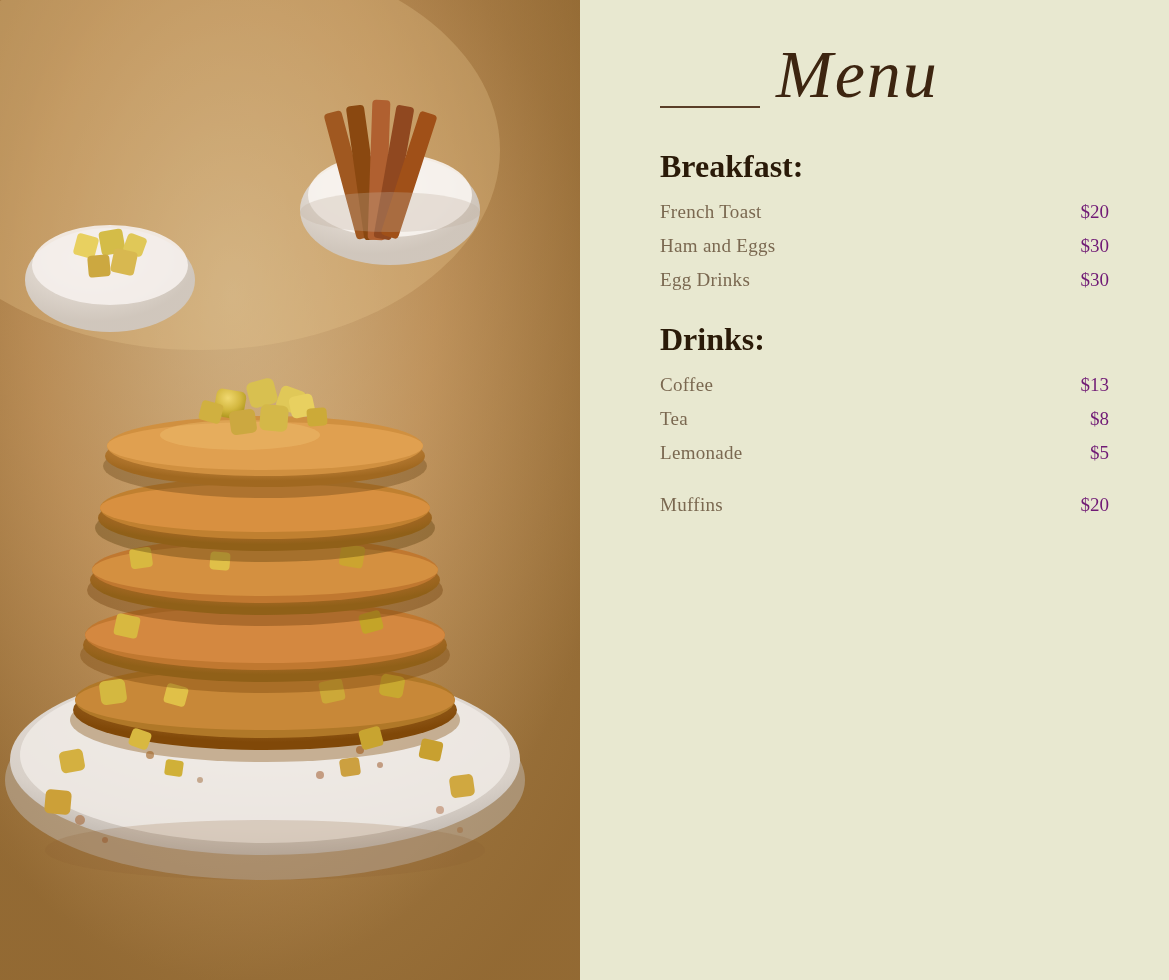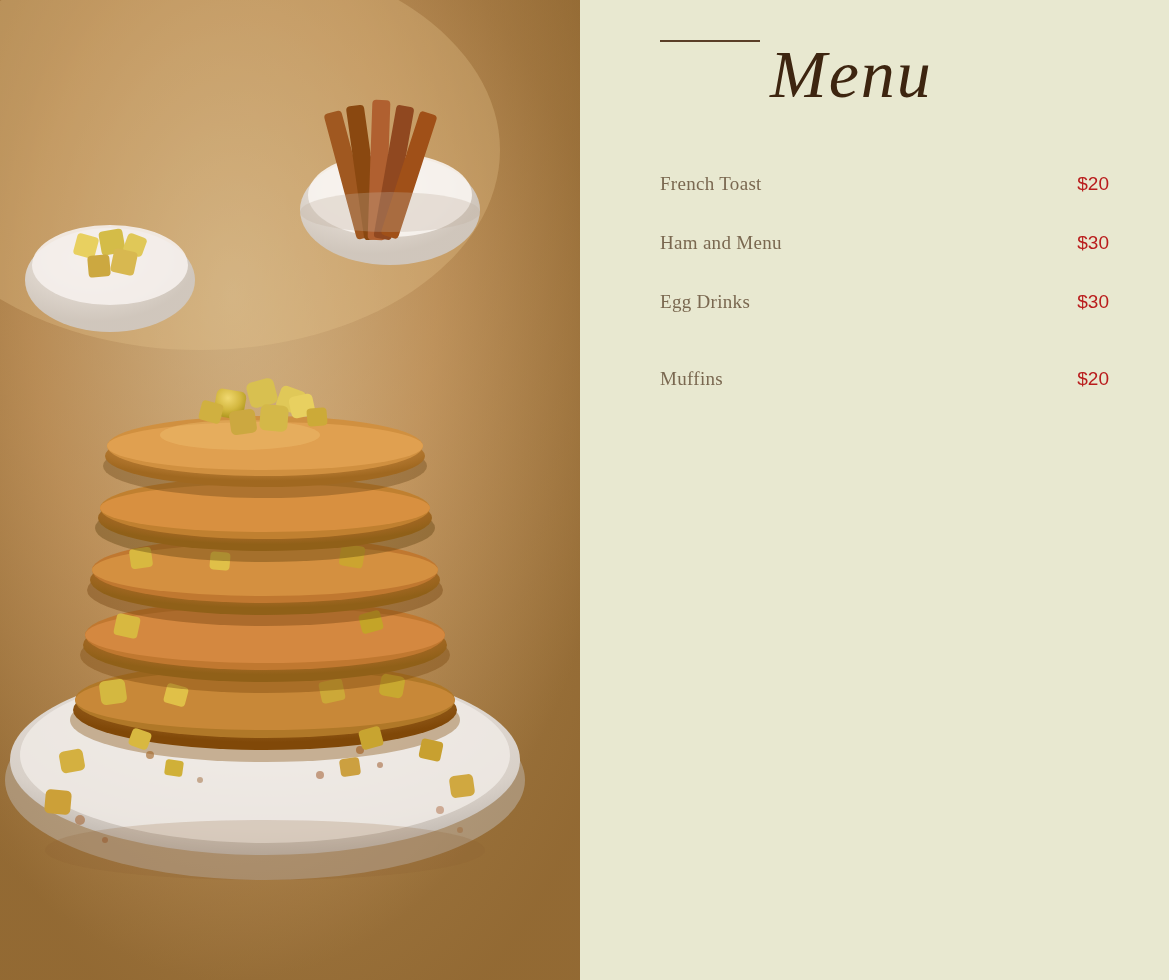--- a/index.html
+++ b/index.html
@@ -34,22 +34,23 @@
       flex: 1;
       background-color: #e8e8d0;
       padding: 40px 60px 40px 80px;
       display: flex;
       flex-direction: column;
       justify-content: flex-start;
     }
 
     .menu-header {
       display: flex;
-      align-items: flex-start;
+      align-items: flex-end;
       margin-bottom: 40px;
+      gap: 6px;
     }
 
     .menu-line {
       width: 100px;
       height: 2px;
       background-color: #5a3e28;
       margin-right: 10px;
       flex-shrink: 0;
     }
 
@@ -86,24 +87,23 @@
     .item-name {
       font-size: 19px;
       color: #7a6850;
       font-family: Georgia, serif;
       font-weight: normal;
       letter-spacing: 0.3px;
     }
 
     .item-price {
       font-size: 19px;
-      color: #b91c1c;
-      font-family: Liberation Sans, sans-serif;
+      color: #701a75;
+      font-family: Liberation Serif, serif;
       font-weight: normal;
-      margin-top: 25px;
     }
 
     .item-dots {
       flex: 1;
     }
   </style>
 </head>
 <body>
 
 <div class="container">
@@ -258,37 +258,56 @@
 
   <div class="right-panel">
 
     <div class="menu-header">
       <div class="menu-line"></div>
       <div class="menu-title">Menu</div>
     </div>
 
     <div id="sections-container">
         <div class="section">
+          <div class="section-title">Breakfast:</div>
           <div class="menu-item">
             <span class="item-name">French Toast</span>
             <span class="item-dots"></span>
             <span class="item-price">$20</span>
           </div>
           <div class="menu-item">
-            <span class="item-name">Ham and Menu</span>
+            <span class="item-name">Ham and Eggs</span>
             <span class="item-dots"></span>
             <span class="item-price">$30</span>
           </div>
           <div class="menu-item">
             <span class="item-name">Egg Drinks</span>
             <span class="item-dots"></span>
             <span class="item-price">$30</span>
           </div>
         </div>
         <div class="section">
+          <div class="section-title">Drinks:</div>
+          <div class="menu-item">
+            <span class="item-name">Coffee</span>
+            <span class="item-dots"></span>
+            <span class="item-price">$13</span>
+          </div>
+          <div class="menu-item">
+            <span class="item-name">Tea</span>
+            <span class="item-dots"></span>
+            <span class="item-price">$8</span>
+          </div>
+          <div class="menu-item">
+            <span class="item-name">Lemonade</span>
+            <span class="item-dots"></span>
+            <span class="item-price">$5</span>
+          </div>
+        </div>
+        <div class="section">
           <div class="menu-item">
             <span class="item-name">Muffins</span>
             <span class="item-dots"></span>
             <span class="item-price">$20</span>
           </div>
         </div>
       </div>
 
   </div>
 

